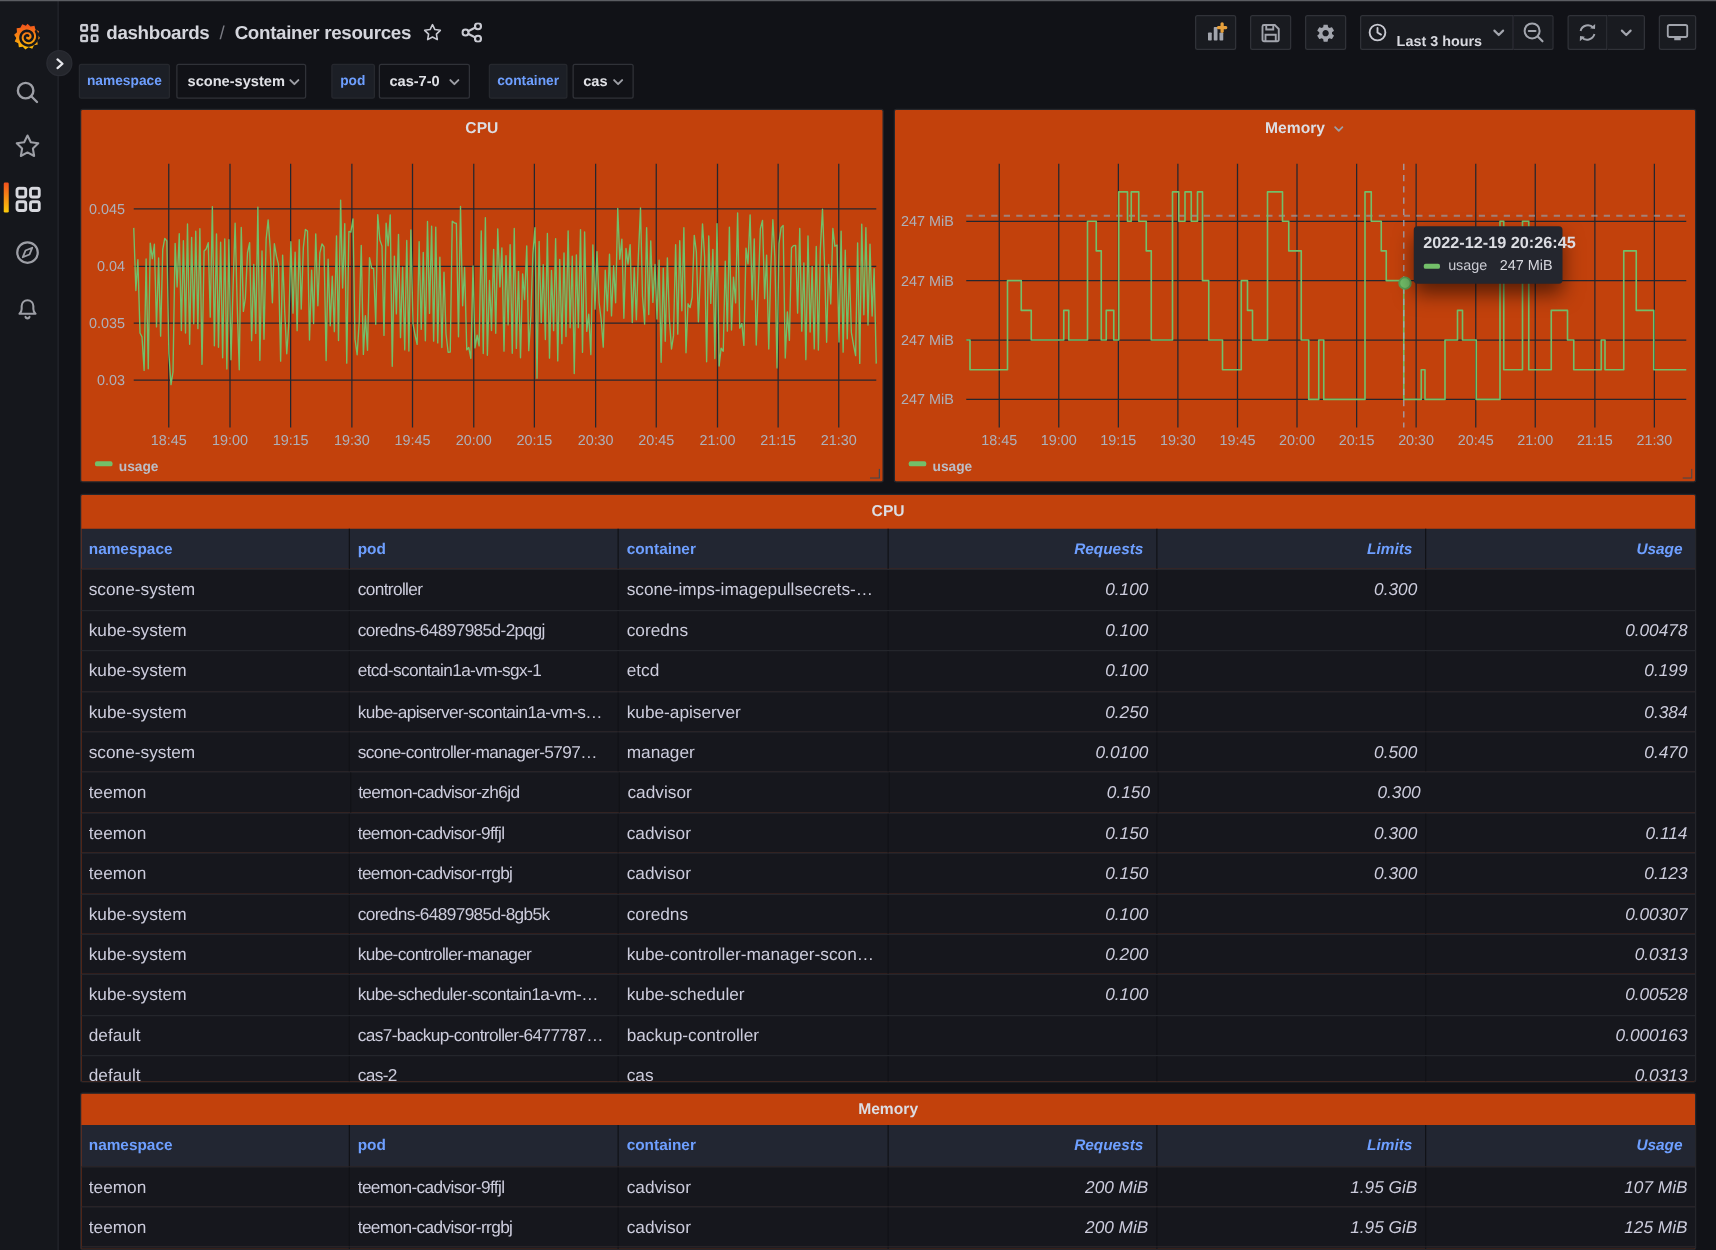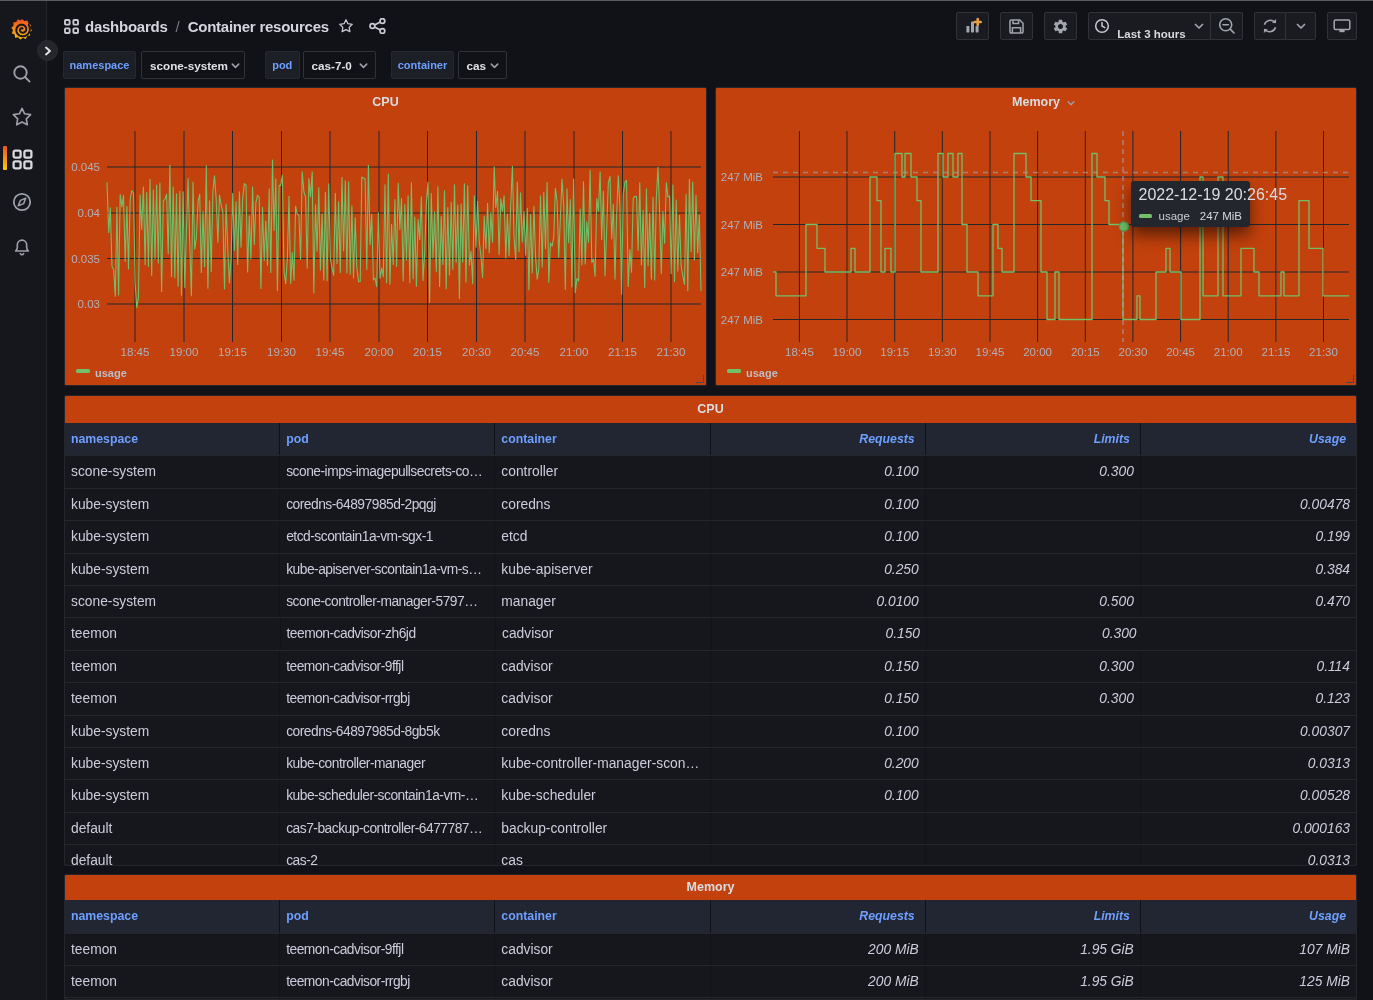--- a/index.html
+++ b/index.html
@@ -25,21 +25,21 @@
   padding:0 6px 0 8px; white-space:nowrap; }
 .fval svg { margin-left:2px; flex:none; }
 .panel { position:absolute; background:#c2410c; border:1px solid #25262b; border-radius:2px; }
 .ptitle { position:absolute; top:0; left:0; right:0; height:28px; display:flex; align-items:center;
   justify-content:center; font-size:12.5px; font-weight:700; color:#dcdde3; z-index:3; }
 .ax { font-size:11.5px; fill:#aeb0b9; font-family:"Liberation Sans",sans-serif; }
 .lg { font-size:11px; font-weight:700; fill:#bcbdc6; font-family:"Liberation Sans",sans-serif; }
 .gl { stroke:#24262e; stroke-width:1; }
 #tooltip { position:absolute; left:415px; top:92.5px; width:118.5px; height:46.5px; background:#24262e;
   border-radius:3px; box-shadow:0 8px 16px rgba(0,0,0,0.55); z-index:6; padding:5.5px 7.5px 0 7.5px; }
-#tooltip .t1 { font-size:16px; font-weight:400; color:#dcdde3; white-space:nowrap; }
+#tooltip .t1 { font-size:13px; font-weight:700; color:#dcdde3; white-space:nowrap; }
 #tooltip .t2 { margin-top:6px; display:flex; align-items:center; font-size:11.5px; color:#c9cad2; }
 #tooltip .dash { width:13px; height:4px; border-radius:1.5px; background:#73bf69; margin-right:7px; }
 #tooltip .v { margin-left:auto; color:#d7d8de; }
 .tablep { overflow:hidden; }
 .ttitle { height:27.5px; display:flex; align-items:center; justify-content:center;
   font-size:12.5px; font-weight:700; color:#dcdde3; }
 .thead { height:32.4px; background:#222632; display:flex; }
 .thead .c { color:#6e9fff; font-size:12.3px; font-weight:700; line-height:32.4px; }
 .trow { height:32.4px; background:#16171d; display:flex; border-top:1px solid #24262c; }
 .trow:first-of-type { border-top:none; }
@@ -324,22 +324,22 @@
   <div class="thead">
       <div class="c cl">namespace</div>
       <div class="c cl">pod</div>
       <div class="c cl">container</div>
       <div class="c cr">Requests</div>
       <div class="c cr">Limits</div>
       <div class="c cr">Usage</div>
     </div>
     <div class="trow">
       <div class="c">scone-system</div>
+      <div class="c">controller</div>
       <div class="c">scone-imps-imagepullsecrets-co…</div>
-      <div class="c">controller</div>
       <div class="c num">0.100</div>
       <div class="c num">0.300</div>
       <div class="c num"></div>
     </div>
     <div class="trow">
       <div class="c">kube-system</div>
       <div class="c">coredns-64897985d-2pqgj</div>
       <div class="c">coredns</div>
       <div class="c num">0.100</div>
       <div class="c num"></div>

